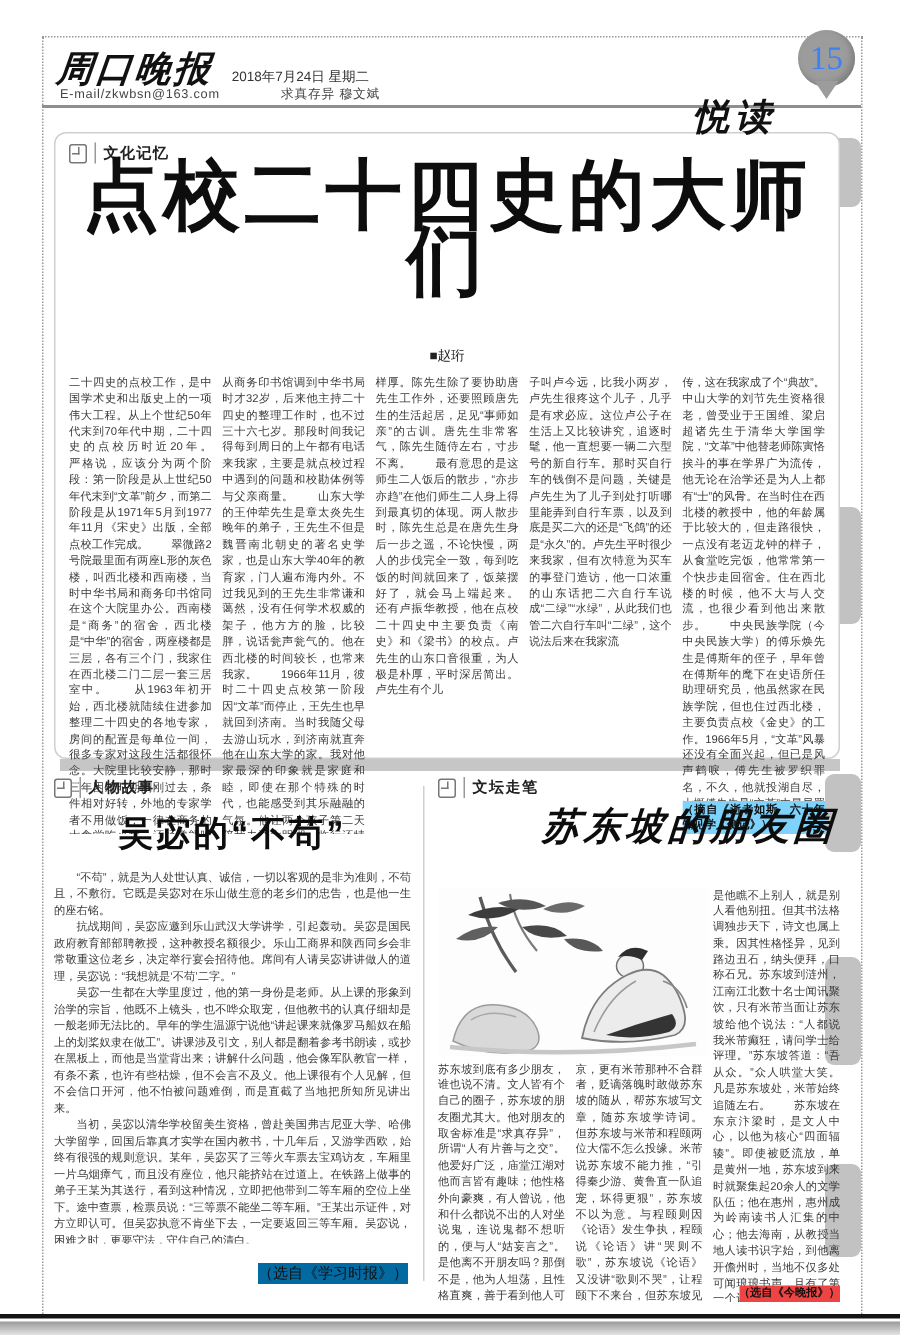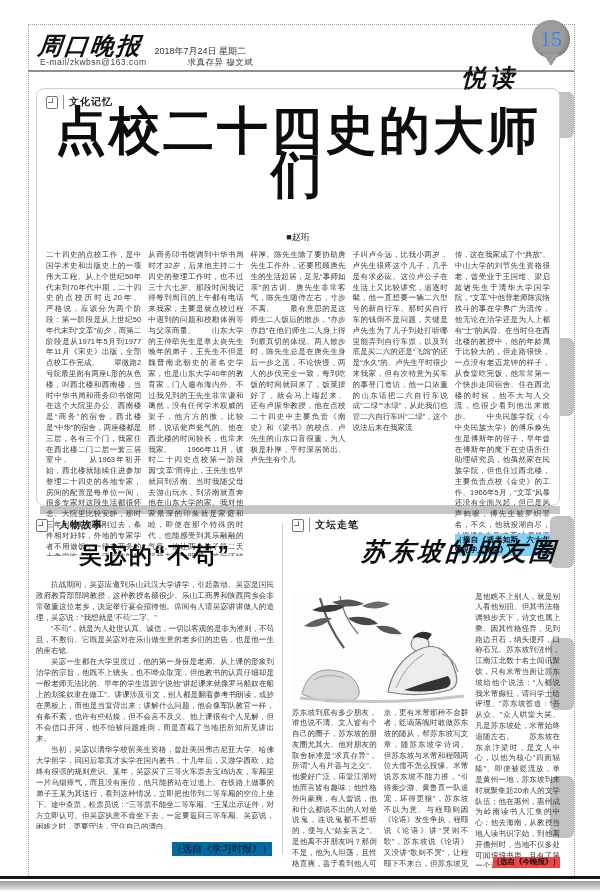--- a/index.html
+++ b/index.html
@@ -112,22 +112,22 @@
 
   <section class="left-box">
     <div class="label-row">
       <span class="boxicon">
           <span class="fold"></span>
         </span>
       <span class="label-text">人物故事</span>
     </div>
     <h2 class="left-title">吴宓的“不苟”</h2>
     <div class="left-body">
+      <p>“不苟”，就是为人处世认真、诚信，一切以客观的是非为准则，不苟且，不敷衍。它既是吴宓对在乐山做生意的老乡们的忠告，也是他一生的座右铭。</p>
       <p>抗战期间，吴宓应邀到乐山武汉大学讲学，引起轰动。吴宓是国民政府教育部部聘教授，这种教授名额很少。乐山工商界和陕西同乡会非常敬重这位老乡，决定举行宴会招待他。席间有人请吴宓讲讲做人的道理，吴宓说：“我想就是‘不苟’二字。”</p>
-      <p>“不苟”，就是为人处世认真、诚信，一切以客观的是非为准则，不苟且，不敷衍。它既是吴宓对在乐山做生意的老乡们的忠告，也是他一生的座右铭。</p>
       <p>吴宓一生都在大学里度过，他的第一身份是老师。从上课的形象到治学的宗旨，他既不上镜头，也不哗众取宠，但他教书的认真仔细却是一般老师无法比的。早年的学生温源宁说他“讲起课来就像罗马船奴在船上的划桨奴隶在做工”。讲课涉及引文，别人都是翻着参考书朗读，或抄在黑板上，而他是当堂背出来；讲解什么问题，他会像军队教官一样，有条不紊，也许有些枯燥，但不会言不及义。他上课很有个人见解，但不会信口开河，他不怕被问题难倒，而是直截了当地把所知所见讲出来。</p>
       <p>当初，吴宓以清华学校留美生资格，曾赴美国弗吉尼亚大学、哈佛大学留学，回国后靠真才实学在国内教书，十几年后，又游学西欧，始终有很强的规则意识。某年，吴宓买了三等火车票去宝鸡访友，车厢里一片乌烟瘴气，而且没有座位，他只能挤站在过道上。在铁路上做事的弟子王某为其送行，看到这种情况，立即把他带到二等车厢的空位上坐下。途中查票，检票员说：“三等票不能坐二等车厢。”王某出示证件，对方立即认可。但吴宓执意不肯坐下去，一定要返回三等车厢。吴宓说，困难之时，更要守法，守住自己的清白。</p>
     </div>
     <div class="small-cite">（选自《学习时报》）</div>
   </section>
 
   <div class="vdivider"></div>
 
   <section class="right-box">
     <div class="right-head">

